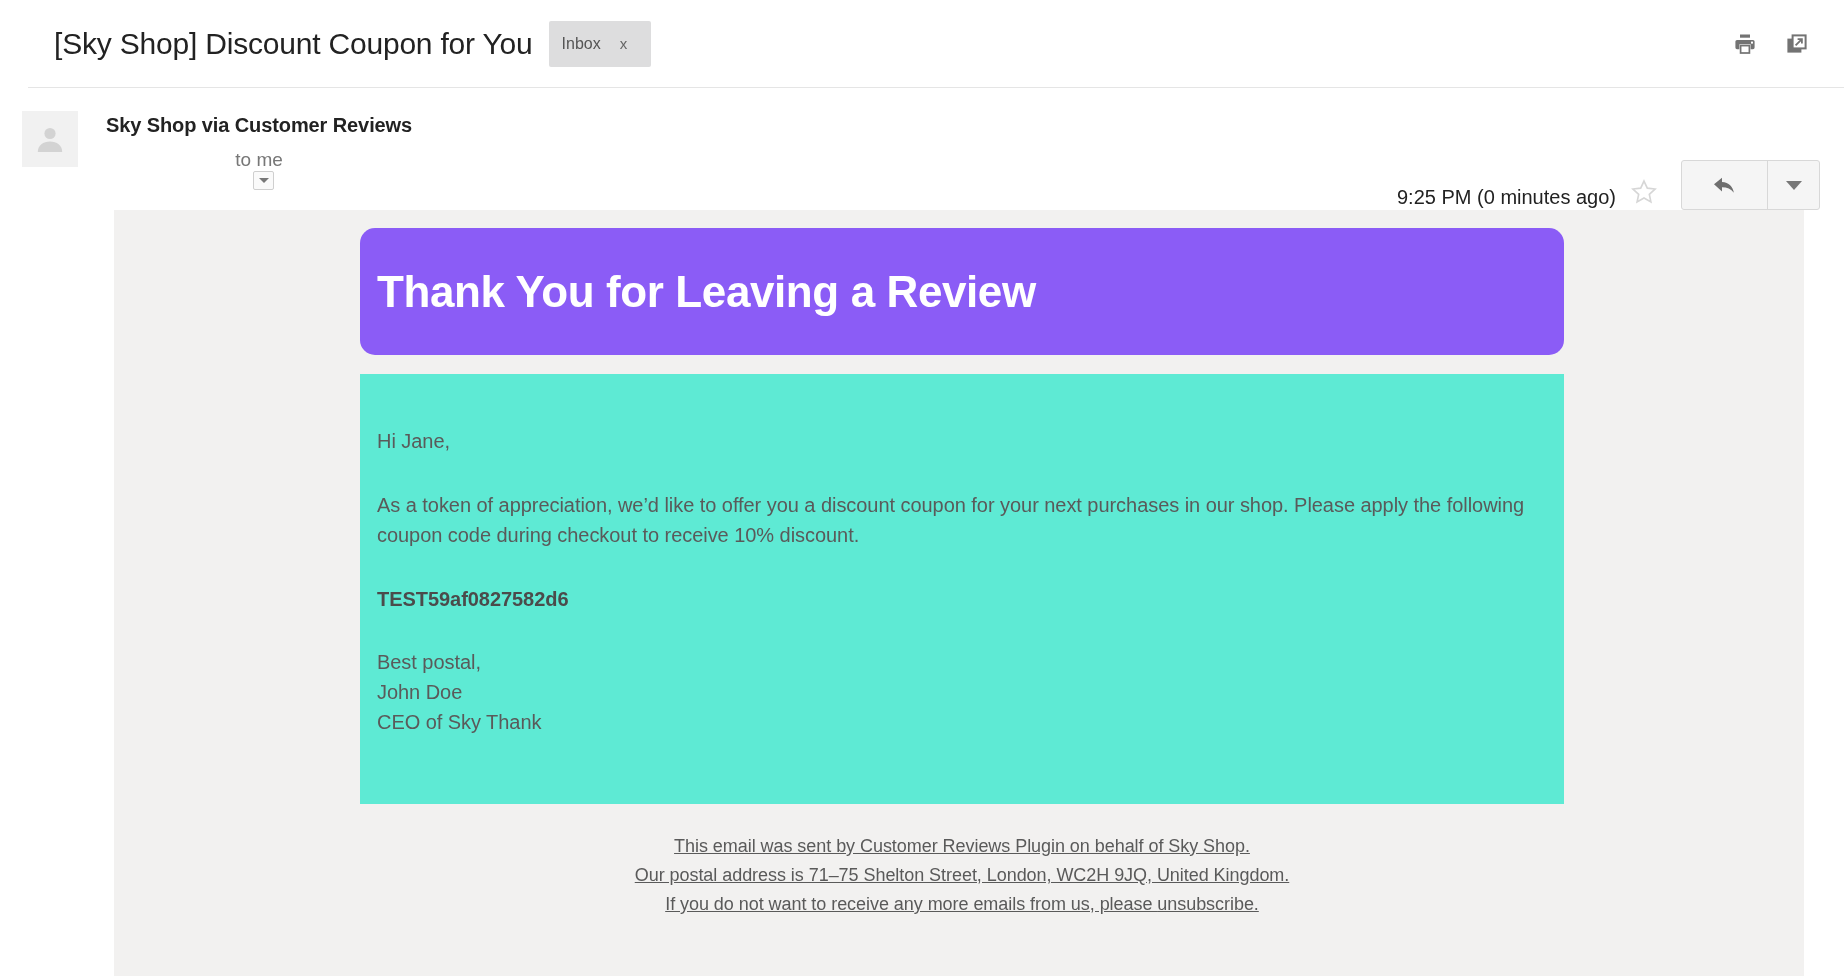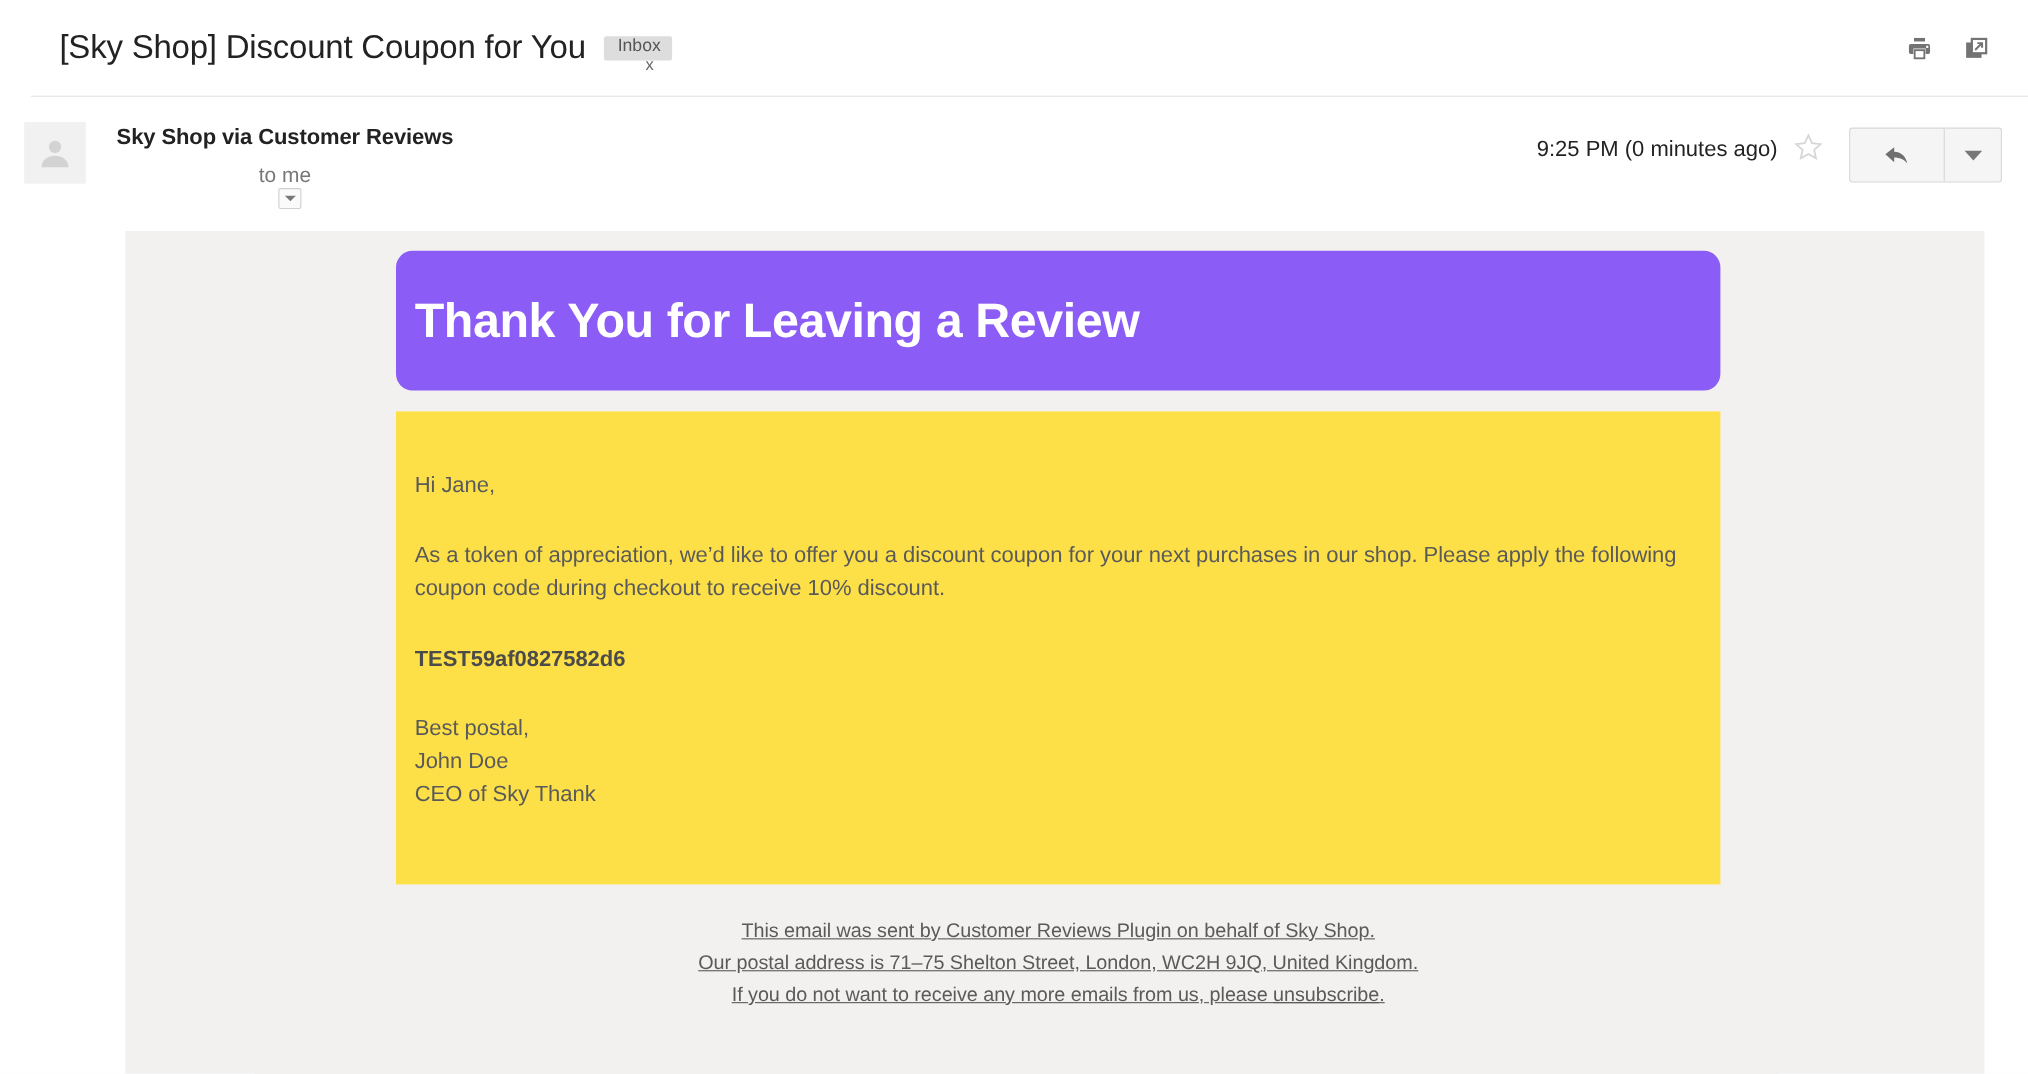--- a/index.html
+++ b/index.html
@@ -28,27 +28,26 @@
     color: #222222;
     font-weight: 400;
     letter-spacing: -0.2px;
     white-space: nowrap;
   }
   .label-chip {
     margin-left: 16px;
     background: #ddddde;
     color: #555555;
     font-size: 16px;
-    height: 22px;
+    height: 46px;
     display: inline-flex;
     align-items: center;
-    padding: 0 10px 0 13px;
+    padding: 0 24px 0 13px;
     border-radius: 2px;
     white-space: nowrap;
-    flex-direction: column;
   }
   .label-chip .chip-x {
     margin-left: 19px;
     font-size: 15px;
     color: #666666;
     cursor: pointer;
   }
   .subject-actions {
     margin-left: auto;
     display: flex;
@@ -110,21 +109,21 @@
   .to-caret i {
     width: 0; height: 0;
     border-left: 5px solid transparent;
     border-right: 5px solid transparent;
     border-top: 5px solid #777777;
     display: block;
   }
   .sender-right {
     margin-left: auto;
     display: flex;
-    align-items: flex-start;
+    align-items: flex-end;
     padding-top: 6px;
   }
   .timestamp {
     font-size: 20px;
     color: #222222;
     line-height: 26px;
     margin-top: 7px;
     white-space: nowrap;
   }
   .star {
@@ -179,21 +178,21 @@
     border-radius: 15px;
   }
   .banner-title {
     color: #ffffff;
     font-size: 44px;
     font-weight: bold;
     letter-spacing: -0.4px;
   }
   .card {
     margin-top: 19px;
-    background: #fde047;
+    background: #5eead4;
     padding: 52px 17px 40px 17px;
     min-height: 430px;
   }
   .card p {
     margin: 0 0 34px 0;
     font-size: 20px;
     line-height: 30px;
     color: #5a5a5a;
     letter-spacing: -0.05px;
   }

